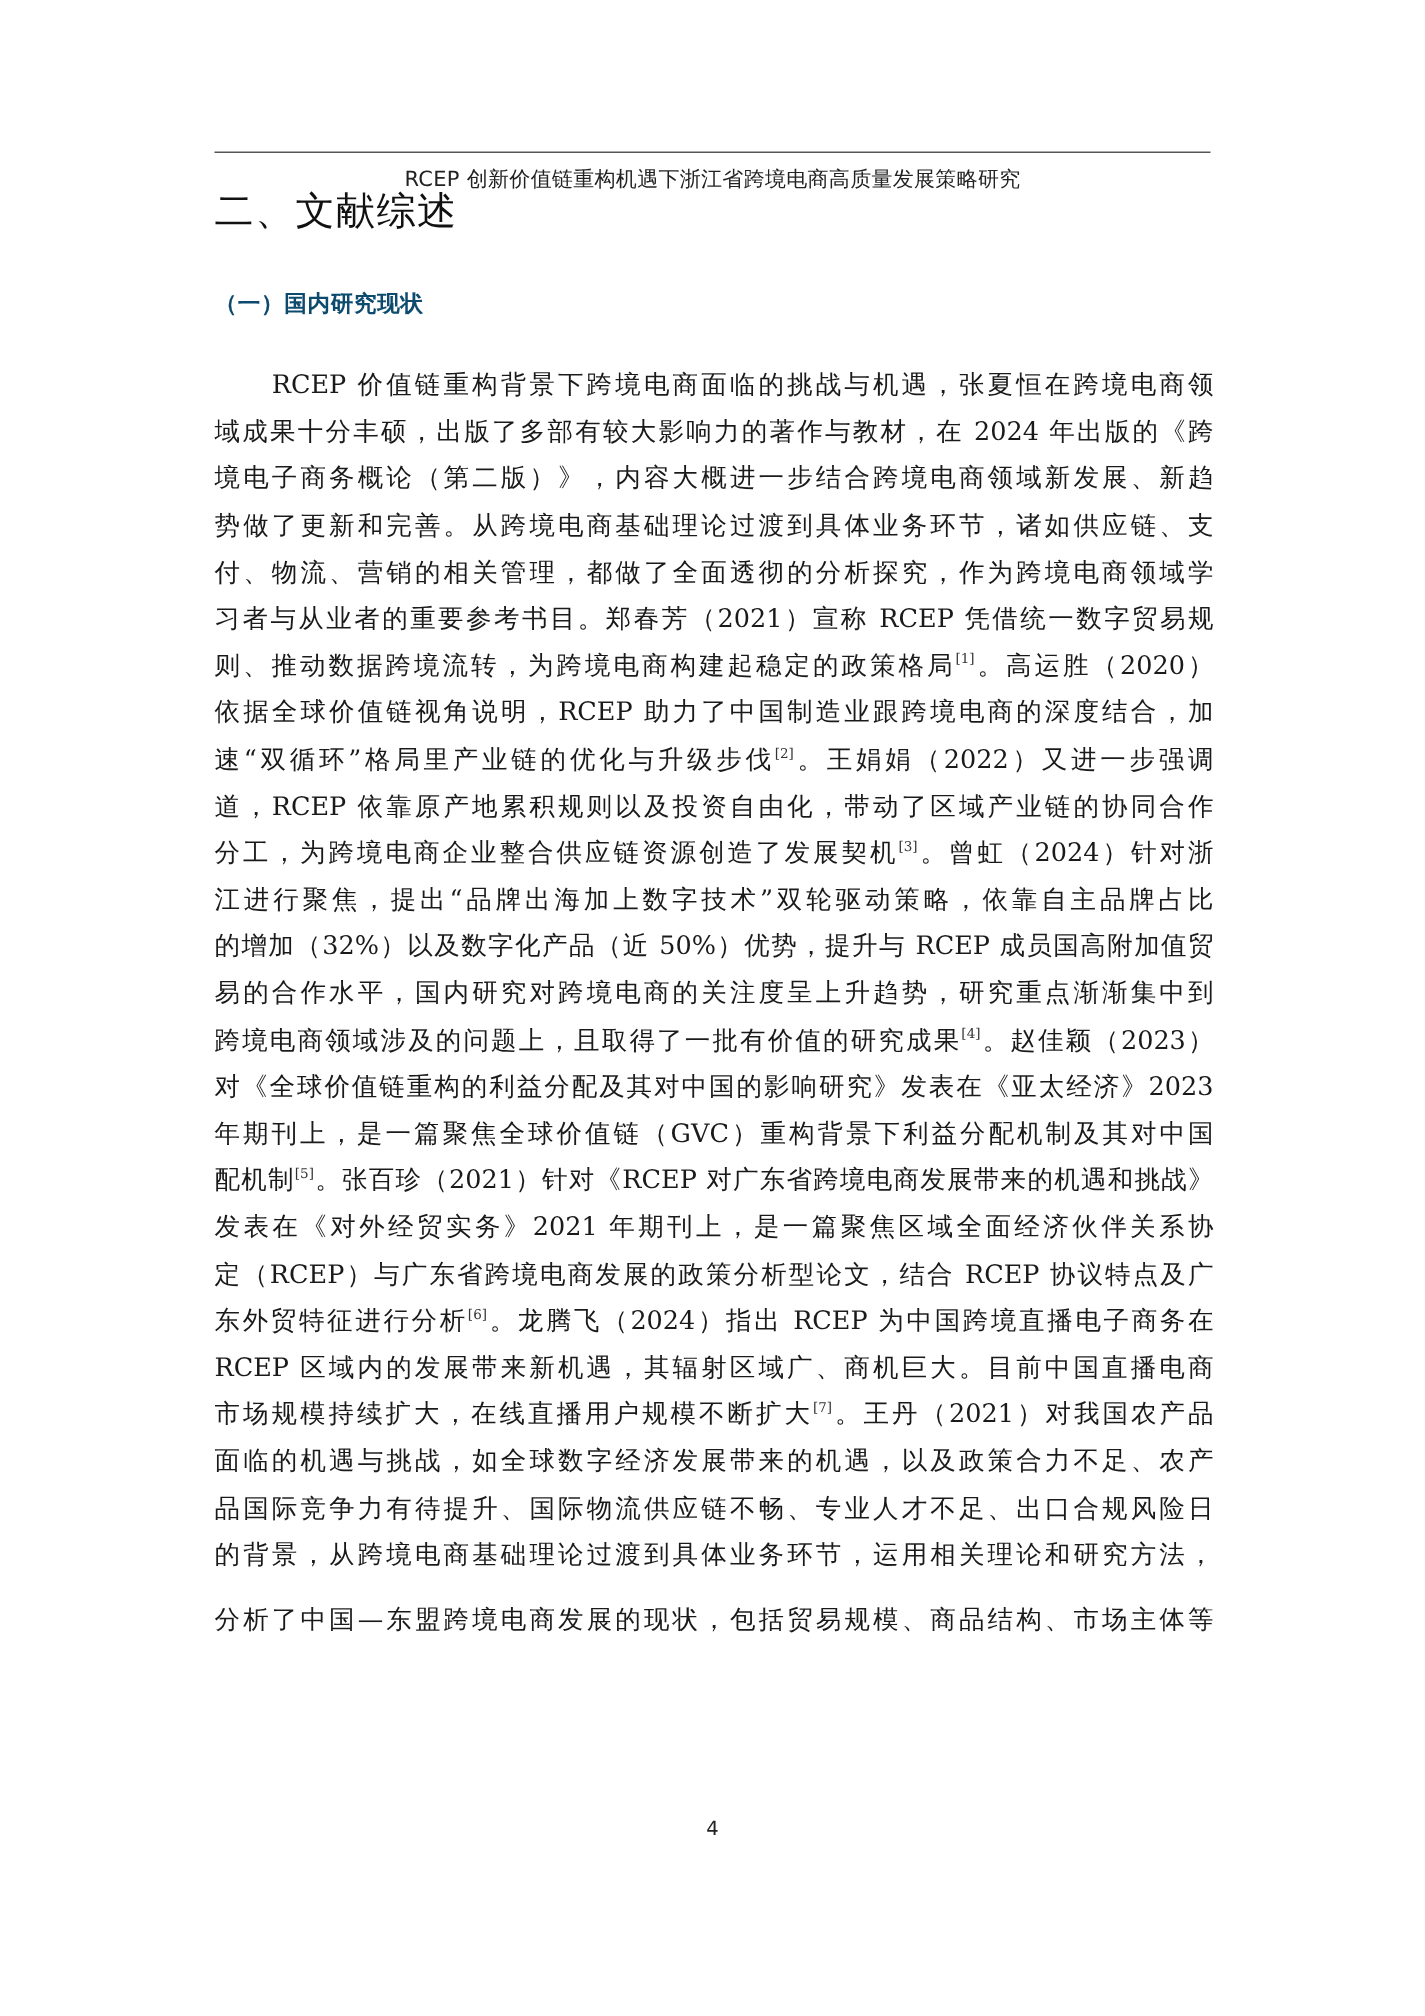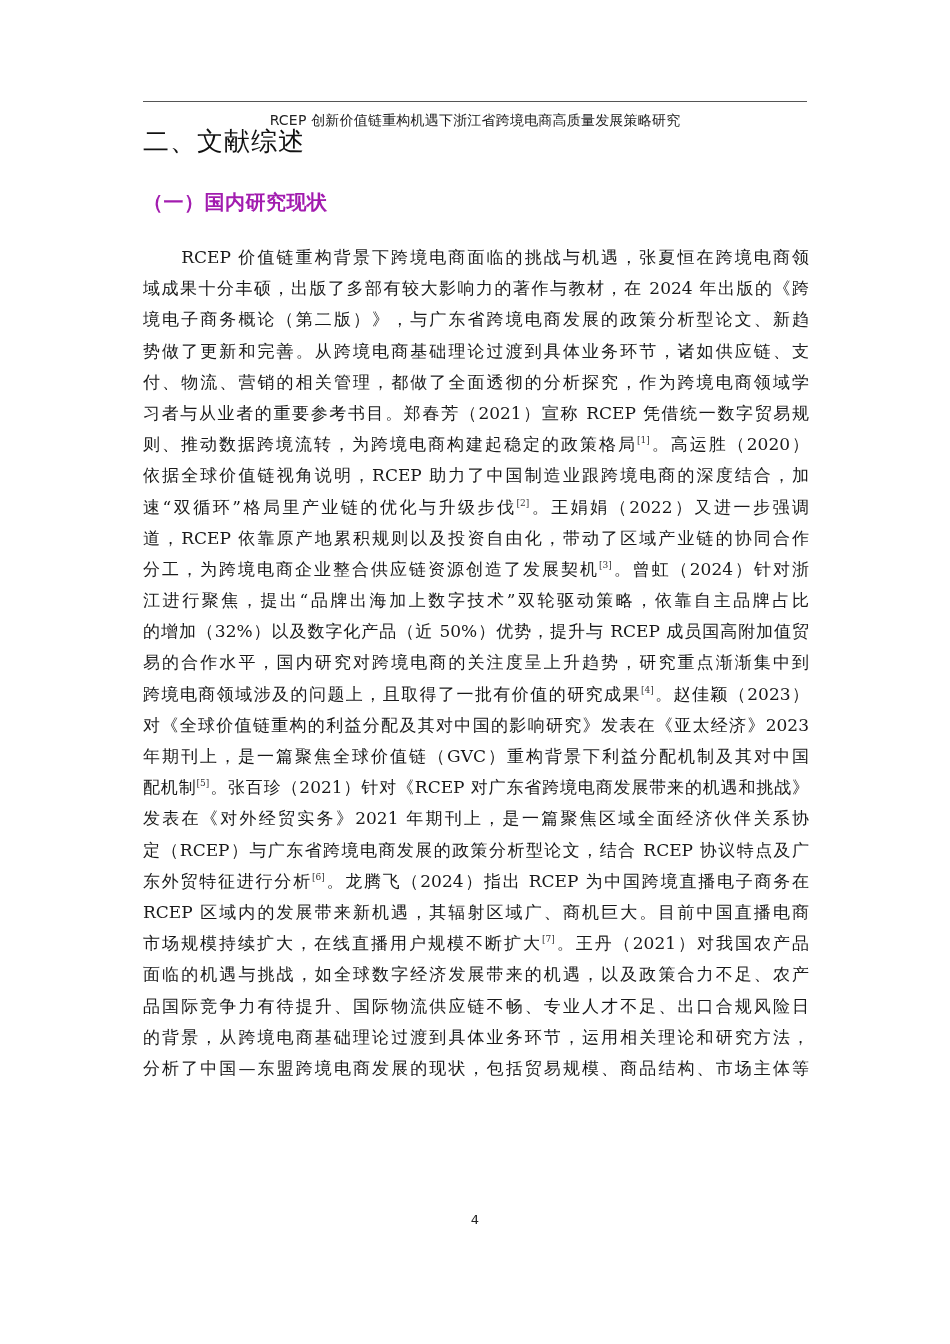--- a/index.html
+++ b/index.html
@@ -51,23 +51,23 @@
       line-height: 36px;
       font-weight: normal;
       color: #111;
       letter-spacing: 1px;
     }
     .subsection-title {
       position: absolute;
       left: 143px;
       top: 187px;
       font-family: "DejaVu Sans", "Liberation Sans", sans-serif;
-      font-size: 20px;
+      font-size: 15px;
       line-height: 30px;
-      color: #a21caf;
+      color: #0c4a6e;
       letter-spacing: 0.5px;
     }
     .body-text {
       position: absolute;
       left: 143px;
       top: 242px;
       width: 666px;
       font-size: 17px;
       line-height: 31.2px;
       color: #1a1a1a;
@@ -75,20 +75,21 @@
     .body-text .line {
       display: block;
       white-space: nowrap;
       text-align: justify;
       text-align-last: justify;
       height: 31.2px;
       overflow: visible;
     }
     .body-text .line.last {
       text-align-last: justify;
+      margin-top: 12px;
     }
     .cite {
       font-size: 9px;
       vertical-align: 7px;
       line-height: 0;
       color: #333;
     }
     .page-number {
       position: absolute;
       left: 0;
@@ -108,21 +109,21 @@
   <div class="running-header">RCEP 创新价值链重构机遇下浙江省跨境电商高质量发展策略研究</div>
   <div class="header-rule"></div>
 
   <h1 class="section-title" style="margin:0;">二、文献综述</h1>
 
   <h2 class="subsection-title" style="margin:0;">（一）国内研究现状</h2>
 
   <div class="body-text" id="body-text">
       <span class="line"><span>　　RCEP 价值链重构背景下跨境电商面临的挑战与机遇，张夏恒在跨境电商领</span></span>
       <span class="line"><span>域成果十分丰硕，出版了多部有较大影响力的著作与教材，在 2024 年出版的《跨</span></span>
-      <span class="line"><span>境电子商务概论（第二版）》，与广东省跨境电商发展的政策分析型论文、新趋</span></span>
+      <span class="line"><span>境电子商务概论（第二版）》，内容大概进一步结合跨境电商领域新发展、新趋</span></span>
       <span class="line"><span>势做了更新和完善。从跨境电商基础理论过渡到具体业务环节，诸如供应链、支</span></span>
       <span class="line"><span>付、物流、营销的相关管理，都做了全面透彻的分析探究，作为跨境电商领域学</span></span>
       <span class="line"><span>习者与从业者的重要参考书目。郑春芳（2021）宣称 RCEP 凭借统一数字贸易规</span></span>
       <span class="line"><span>则、推动数据跨境流转，为跨境电商构建起稳定的政策格局</span><span class="cite">[1]</span><span>。高运胜（2020）</span></span>
       <span class="line"><span>依据全球价值链视角说明，RCEP 助力了中国制造业跟跨境电商的深度结合，加</span></span>
       <span class="line"><span>速“双循环”格局里产业链的优化与升级步伐</span><span class="cite">[2]</span><span>。王娟娟（2022）又进一步强调</span></span>
       <span class="line"><span>道，RCEP 依靠原产地累积规则以及投资自由化，带动了区域产业链的协同合作</span></span>
       <span class="line"><span>分工，为跨境电商企业整合供应链资源创造了发展契机</span><span class="cite">[3]</span><span>。曾虹（2024）针对浙</span></span>
       <span class="line"><span>江进行聚焦，提出“品牌出海加上数字技术”双轮驱动策略，依靠自主品牌占比</span></span>
       <span class="line"><span>的增加（32%）以及数字化产品（近 50%）优势，提升与 RCEP 成员国高附加值贸</span></span>

